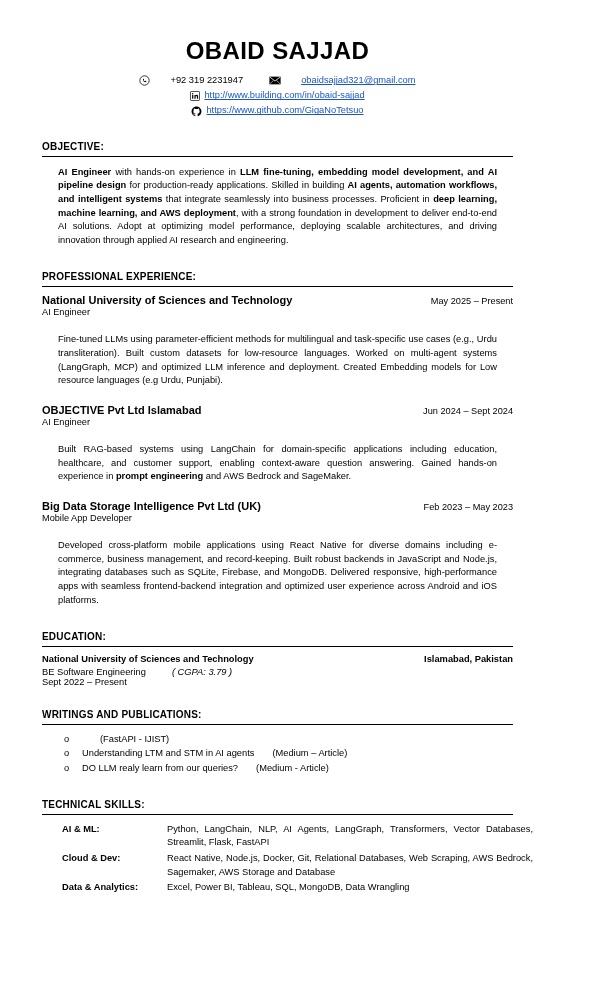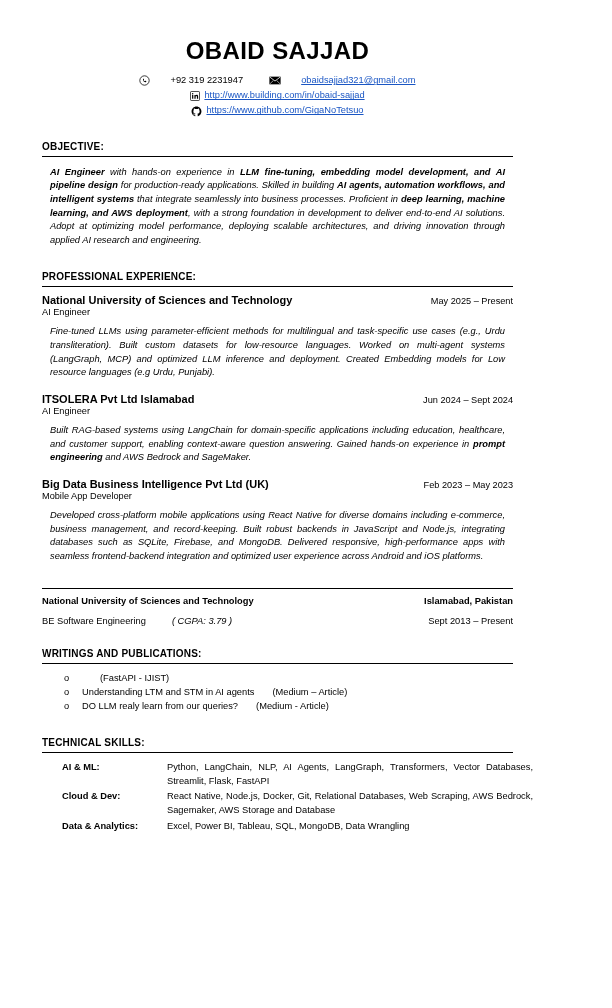--- a/index.html
+++ b/index.html
@@ -78,22 +78,21 @@
     border-bottom: 1.6px solid #000;
     width: 100%;
     margin-bottom: 7px;
   }
 
   
   p.body {
     font-size: 9.3px;
     line-height: 1.47;
     text-align: justify;
-    margin: 8px;
-    font-style: italic;
+    margin: 16px;
   }
   .b { font-weight: bold; }
 
   
   .job { margin-bottom: 2px; }
   .job + .job { margin-top: 13px; }
   .job-head {
     display: flex;
     justify-content: space-between;
     align-items: baseline;
@@ -115,21 +114,21 @@
   
   .edu-row {
     display: flex;
     justify-content: space-between;
     align-items: baseline;
     font-size: 9.3px;
   }
   .edu-row.first { font-weight: bold; }
   .edu-left-inline { display: flex; align-items: baseline; }
   .edu-cgpa { font-style: italic; margin-left: 26px; }
-  .edu-row.second { margin-top: 10px; }
+  .edu-row.second { margin-top: 3px; flex-direction: column; }
 
   
   ul.writings {
     list-style: none;
     margin: 2px 0 0 0;
     padding: 0;
   }
   ul.writings li {
     font-size: 9.3px;
     line-height: 1.52;
@@ -237,49 +236,50 @@
         <div class="job">
           <div class="job-head">
             <div class="job-title">National University of Sciences and Technology</div>
             <div class="job-dates">May 2025 – Present</div>
           </div>
           <div class="job-role">AI Engineer</div>
           <p class="body"><span>Fine-tuned LLMs using parameter-efficient methods for multilingual and task-specific use cases (e.g., Urdu transliteration). Built custom datasets for low-resource languages. Worked on multi-agent systems (LangGraph, MCP) and optimized LLM inference and deployment. Created Embedding models for Low resource languages (e.g Urdu, Punjabi).</span></p>
         </div>
         <div class="job">
           <div class="job-head">
-            <div class="job-title">ITSOLERA Pvt Ltd Islamabad</div>
+            <div class="job-title">OBJECTIVE Pvt Ltd Islamabad</div>
             <div class="job-dates">Jun 2024 – Sept 2024</div>
           </div>
           <div class="job-role">AI Engineer</div>
           <p class="body"><span>Built RAG-based systems using LangChain for domain-specific applications including education, healthcare, and customer support, enabling context-aware question answering. Gained hands-on experience in </span><span class="b">prompt engineering</span><span> and AWS Bedrock and SageMaker.</span></p>
         </div>
         <div class="job">
           <div class="job-head">
-            <div class="job-title">Big Data Business Intelligence Pvt Ltd (UK)</div>
+            <div class="job-title">Big Data Storage Intelligence Pvt Ltd (UK)</div>
             <div class="job-dates">Feb 2023 – May 2023</div>
           </div>
           <div class="job-role">Mobile App Developer</div>
           <p class="body"><span>Developed cross-platform mobile applications using React Native for diverse domains including e-commerce, business management, and record-keeping. Built robust backends in JavaScript and Node.js, integrating databases such as SQLite, Firebase, and MongoDB. Delivered responsive, high-performance apps with seamless frontend-backend integration and optimized user experience across Android and iOS platforms.</span></p>
         </div>
       </div>
   </div>
 
   <div class="section" style="margin-top:24px;">
+    <div class="section-title">EDUCATION:</div>
     <div class="rule"></div>
     <div class="edu-row first">
       <span>National University of Sciences and Technology</span>
       <span>Islamabad, Pakistan</span>
     </div>
     <div class="edu-row second">
       <span class="edu-left-inline">
         <span>BE Software Engineering</span>
         <span class="edu-cgpa">( CGPA: 3.79 )</span>
       </span>
-      <span>Sept 2013 – Present</span>
+      <span>Sept 2022 – Present</span>
     </div>
   </div>
 
   <div class="section" style="margin-top:22px;">
     <div class="section-title">WRITINGS AND PUBLICATIONS:</div>
     <div class="rule"></div>
     <ul class="writings">
         <li>
           <span class="li-marker">o</span>
           <span class="li-venue">(FastAPI - IJIST)</span>

